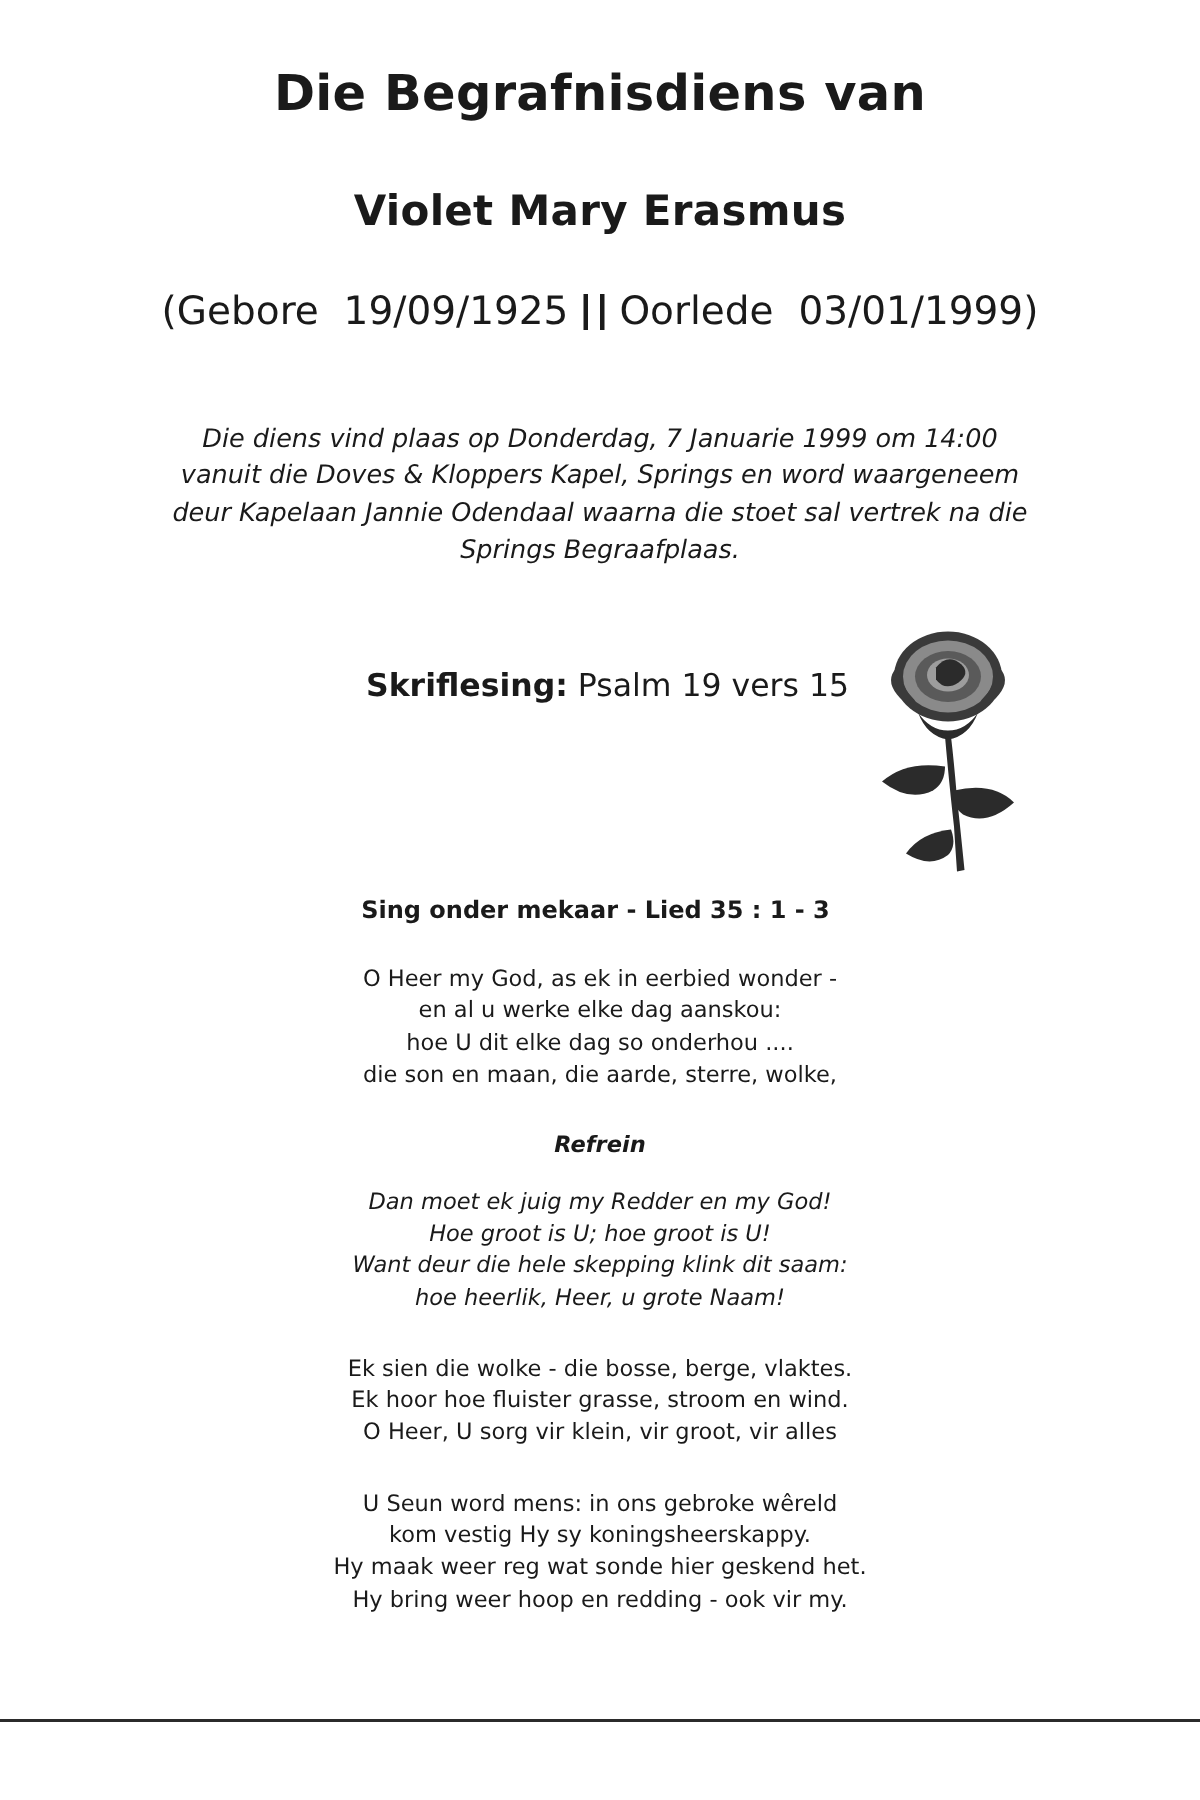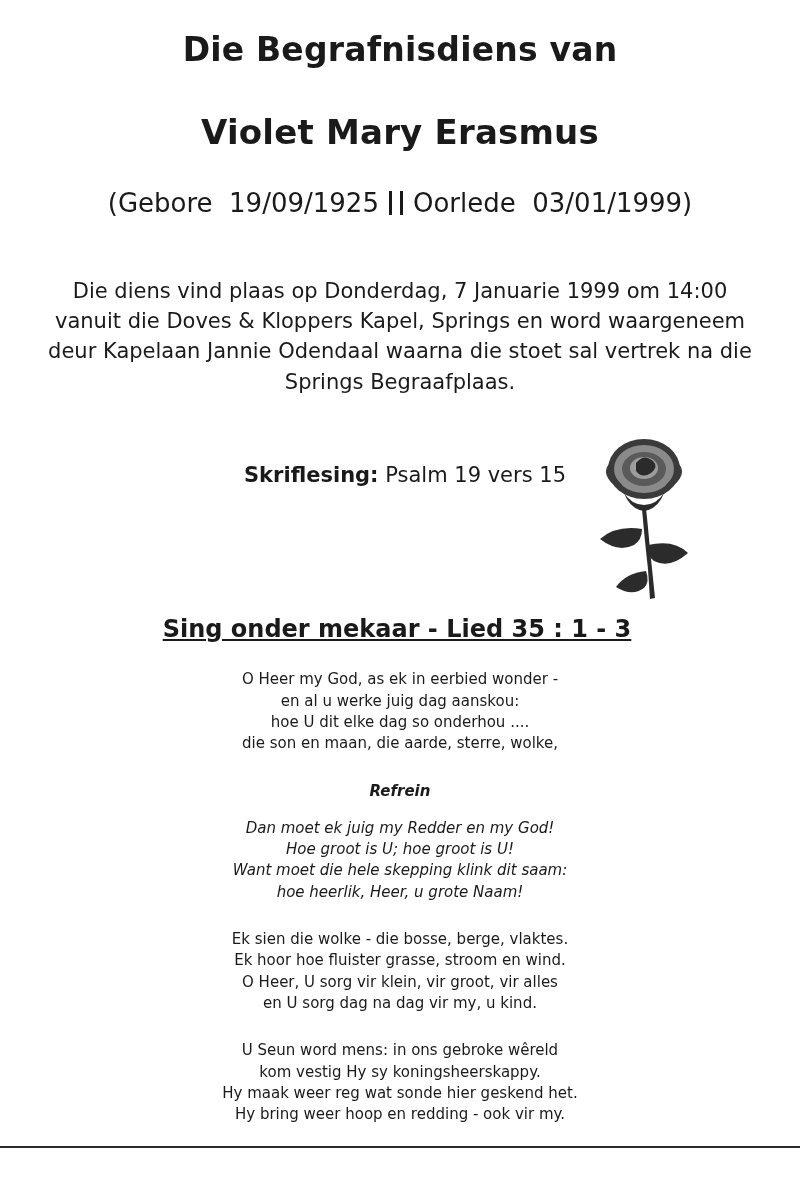--- a/index.html
+++ b/index.html
@@ -13,35 +13,35 @@
     font-family: "DejaVu Sans", "Liberation Sans", sans-serif;
     color: #1a1a1a;
     position: relative;
     overflow: hidden;
   }
   .page {
     position: relative;
     width: 800px;
     height: 1200px;
     box-sizing: border-box;
-    padding: 4px;
+    padding: 16px;
   }
   .title-block {
     text-align: center;
     padding-top: 26px;
   }
   .main-title {
     font-size: 33px;
     font-weight: bold;
     letter-spacing: 0.2px;
     line-height: 1.2;
     margin: 0;
   }
   .deceased-name {
-    font-size: 34px;
+    font-size: 28px;
     font-weight: bold;
     margin: 42px 0 0 0;
     letter-spacing: 0.2px;
   }
   .dates-line {
     font-size: 26px;
     margin: 36px 0 0 0;
     display: flex;
     justify-content: center;
     align-items: center;
@@ -74,24 +74,25 @@
   .cross .h {
     position: absolute;
     left: 6px;
     top: 8px;
     width: 0;
     height: 0;
     background: transparent;
   }
   .service-info {
     text-align: center;
-    font-size: 21px;
+    font-size: 17px;
     line-height: 1.45;
     margin: 58px auto 4px auto;
     width: 720px;
+    font-style: italic;
   }
   .service-info div {
     white-space: nowrap;
   }
   .scripture-row {
     position: relative;
     margin-top: 66px;
     height: 170px;
   }
   .scripture {
@@ -105,25 +106,24 @@
   }
   .rose {
     position: absolute;
     right: 92px;
     top: -30px;
     width: 120px;
     height: 175px;
   }
   .hymn-heading {
     text-align: center;
-    font-size: 24px;
+    font-size: 16px;
     font-weight: bold;
     margin-top: -18px;
     padding-right: 6px;
-    text-decoration: underline;
   }
   .verse {
     text-align: center;
     font-size: 15px;
     line-height: 1.42;
     margin-top: 26px;
   }
   .verse.refrain-block {
     font-style: italic;
   }
@@ -198,38 +198,37 @@
           <path d="M62 138 q-20 2 -30 16 q16 10 28 1 q6 -6 2 -17 z" fill="#2b2b2b"></path>
         </g>
       </svg>
     </div>
   </div>
 
   <div class="hymn-heading">Sing onder mekaar - Lied 35 : 1 - 3</div>
 
   <div class="verse">
     <div>O Heer my God, as ek in eerbied wonder -</div>
-    <div>en al u werke juig dag aanskou:</div>
+    <div>en al u werke elke dag aanskou:</div>
     <div>hoe U dit elke dag so onderhou ....</div>
     <div>die son en maan, die aarde, sterre, wolke,</div>
   </div>
 
   <div class="verse refrain-block">
     <div class="refrain-label">Refrein</div>
     <div>Dan moet ek juig my Redder en my God!</div>
     <div>Hoe groot is U;  hoe groot is U!</div>
-    <div>Want moet die hele skepping klink dit saam:</div>
+    <div>Want deur die hele skepping klink dit saam:</div>
     <div>hoe heerlik, Heer, u grote Naam!</div>
   </div>
 
   <div class="verse">
     <div>Ek sien die wolke - die bosse, berge, vlaktes.</div>
     <div>Ek hoor hoe fluister grasse, stroom en wind.</div>
     <div>O Heer, U sorg vir klein, vir groot, vir alles</div>
-    <div>en U sorg dag na dag vir my, u kind.</div>
   </div>
 
   <div class="verse">
     <div>U Seun word mens:  in ons gebroke wêreld</div>
     <div>kom vestig Hy sy koningsheerskappy.</div>
     <div>Hy maak weer reg wat sonde hier geskend het.</div>
     <div>Hy bring weer hoop en redding - ook vir my.</div>
   </div>
 
   <div class="footer-rule"></div>

